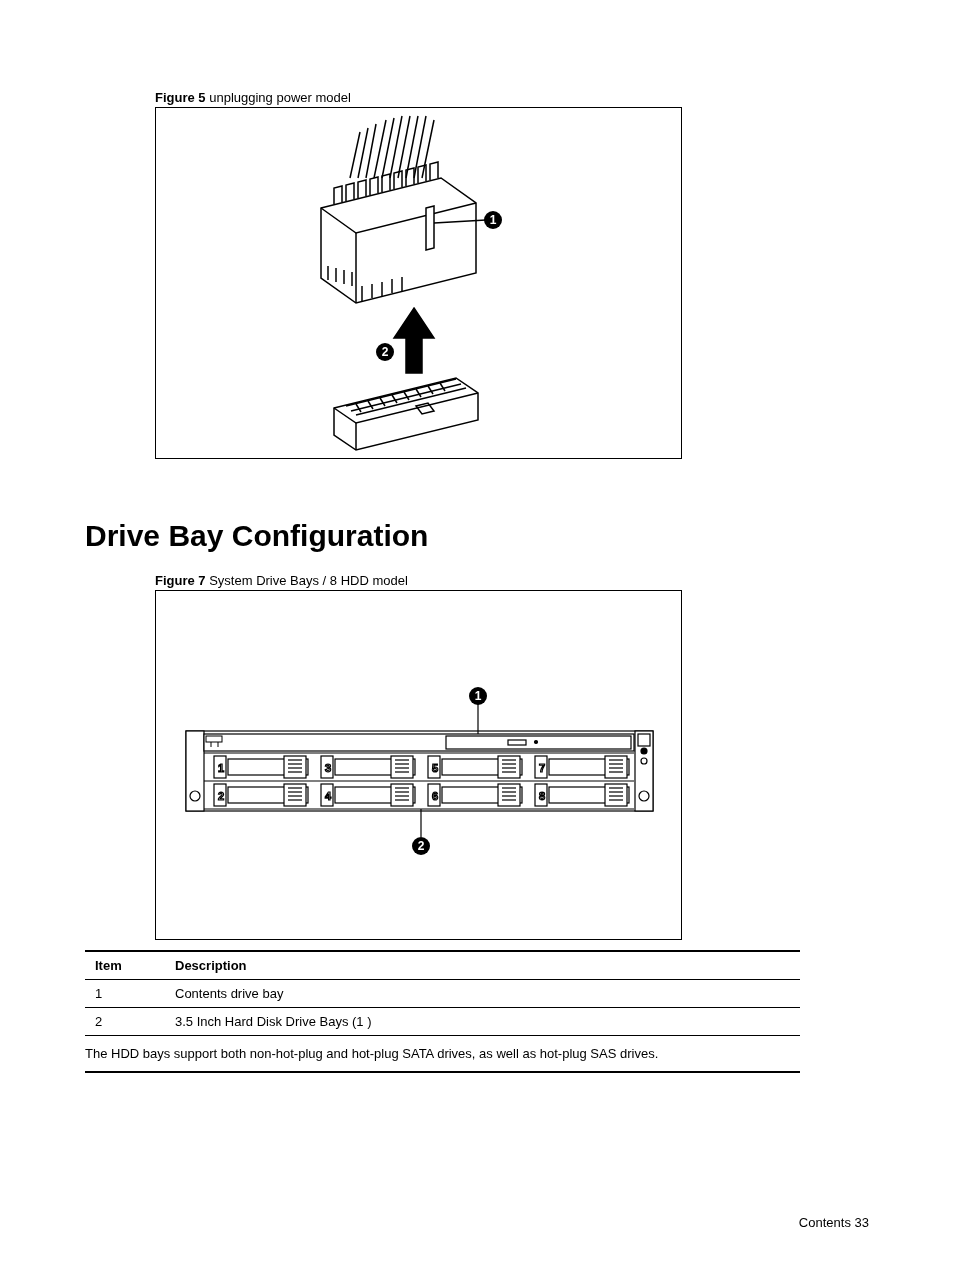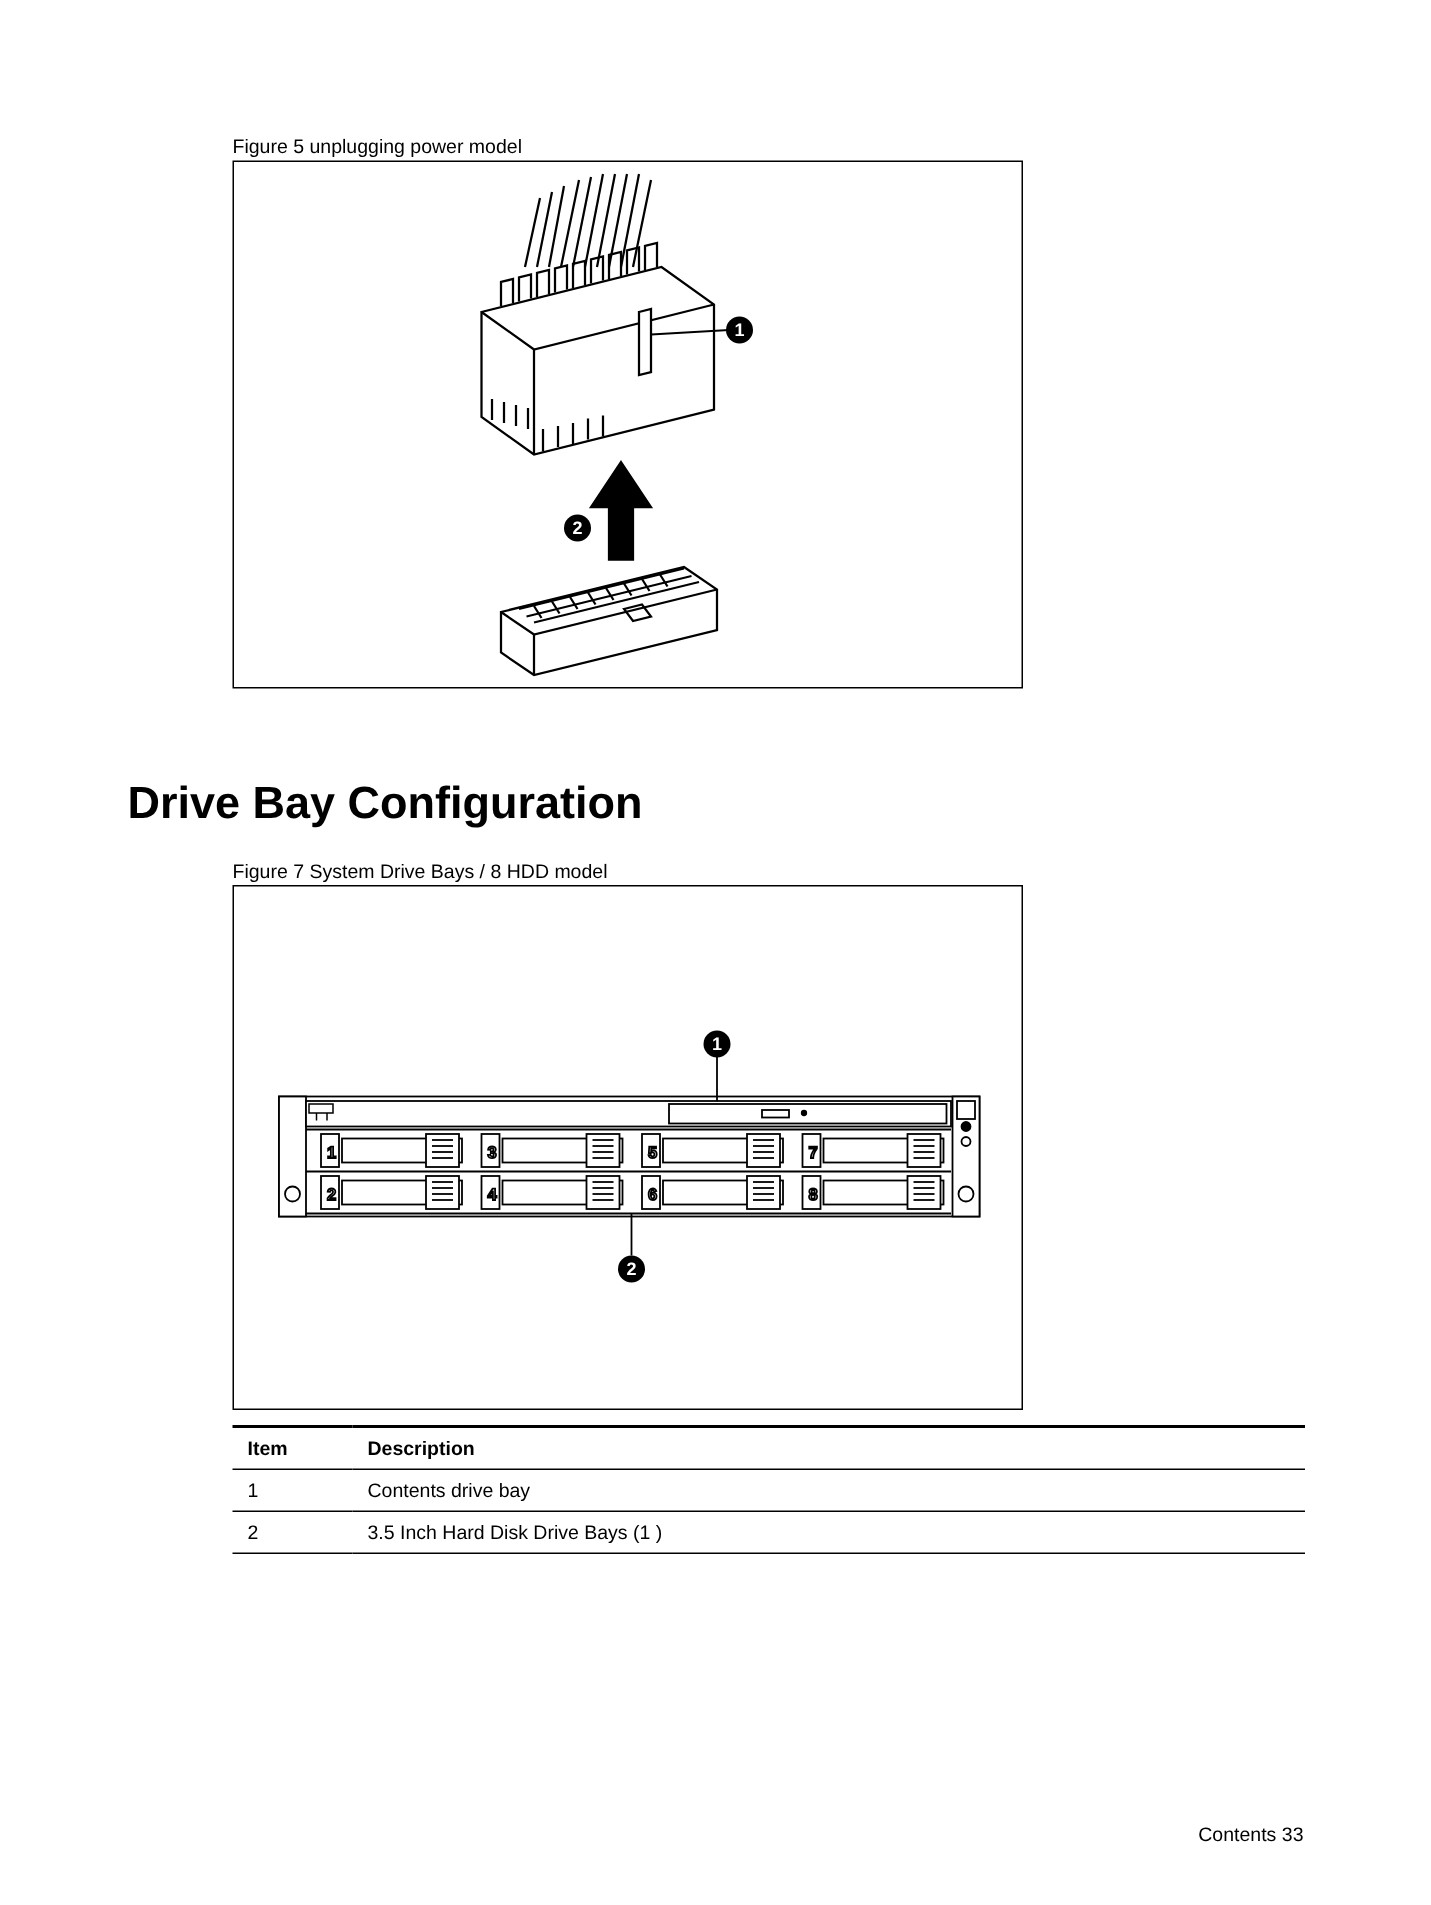--- a/index.html
+++ b/index.html
@@ -12,21 +12,21 @@
       padding: 90px 85px 40px 85px;
       position: relative;
     }
     .figure-caption {
       font-size: 13px;
       margin-left: 70px;
       margin-bottom: 2px;
       font-weight: normal;
     }
     .figure-caption .fig-bold {
-      font-weight: normal;
+      font-weight: bold;
     }
     .figure-box {
       border: 1px solid #000;
       margin-left: 70px;
       background: #fff;
     }
     .figure-5 {
       width: 527px;
       height: 352px;
       position: relative;
@@ -38,21 +38,20 @@
     }
     h2.section-heading {
       font-size: 30px;
       font-weight: bold;
       margin-top: 60px;
       margin-bottom: 20px;
       margin-left: 0;
       font-family: Arial, sans-serif;
     }
     .table-wrap {
-      margin-left: 70px;
       margin-top: 10px;
       width: 715px;
     }
     .tbl {
       width: 100%;
       border-collapse: collapse;
       font-size: 13px;
     }
     .tbl thead th {
       text-align: left;
@@ -312,20 +311,23 @@
     </thead>
     <tbody>
       <tr>
         <td>1</td>
         <td>Contents drive bay</td>
       </tr>
       <tr>
         <td>2</td>
         <td>3.5 Inch Hard Disk Drive Bays (1 )</td>
       </tr>
+      <tr class="note-row">
+        <td colspan="2">The HDD bays support both non-hot-plug and hot-plug SATA drives, as well as hot-plug SAS drives.</td>
+      </tr>
     </tbody>
   </table>
 </div>
 
 <div class="footer">
   <span>Contents</span>
   <span>33</span>
 </div>
 
 </body></html>

